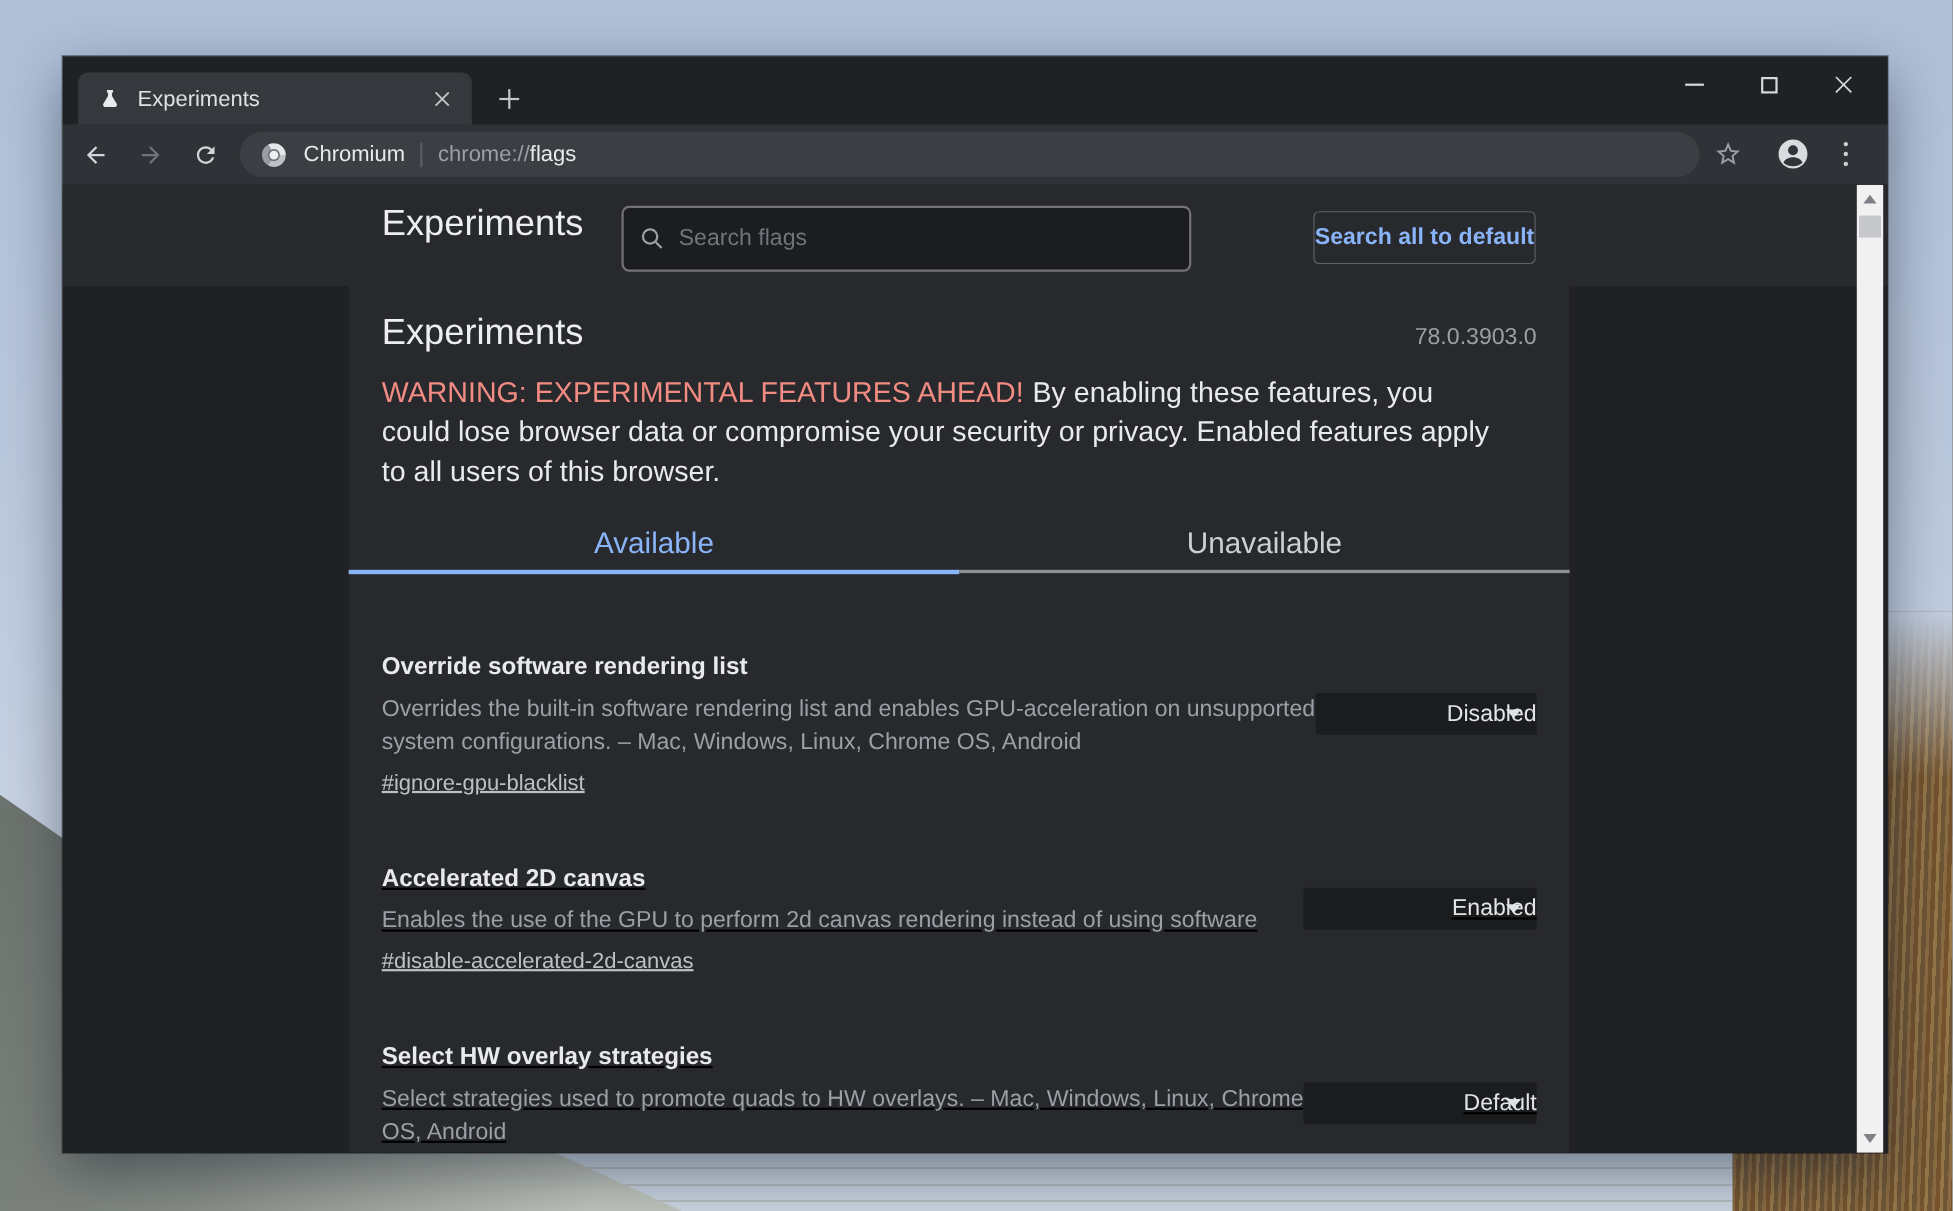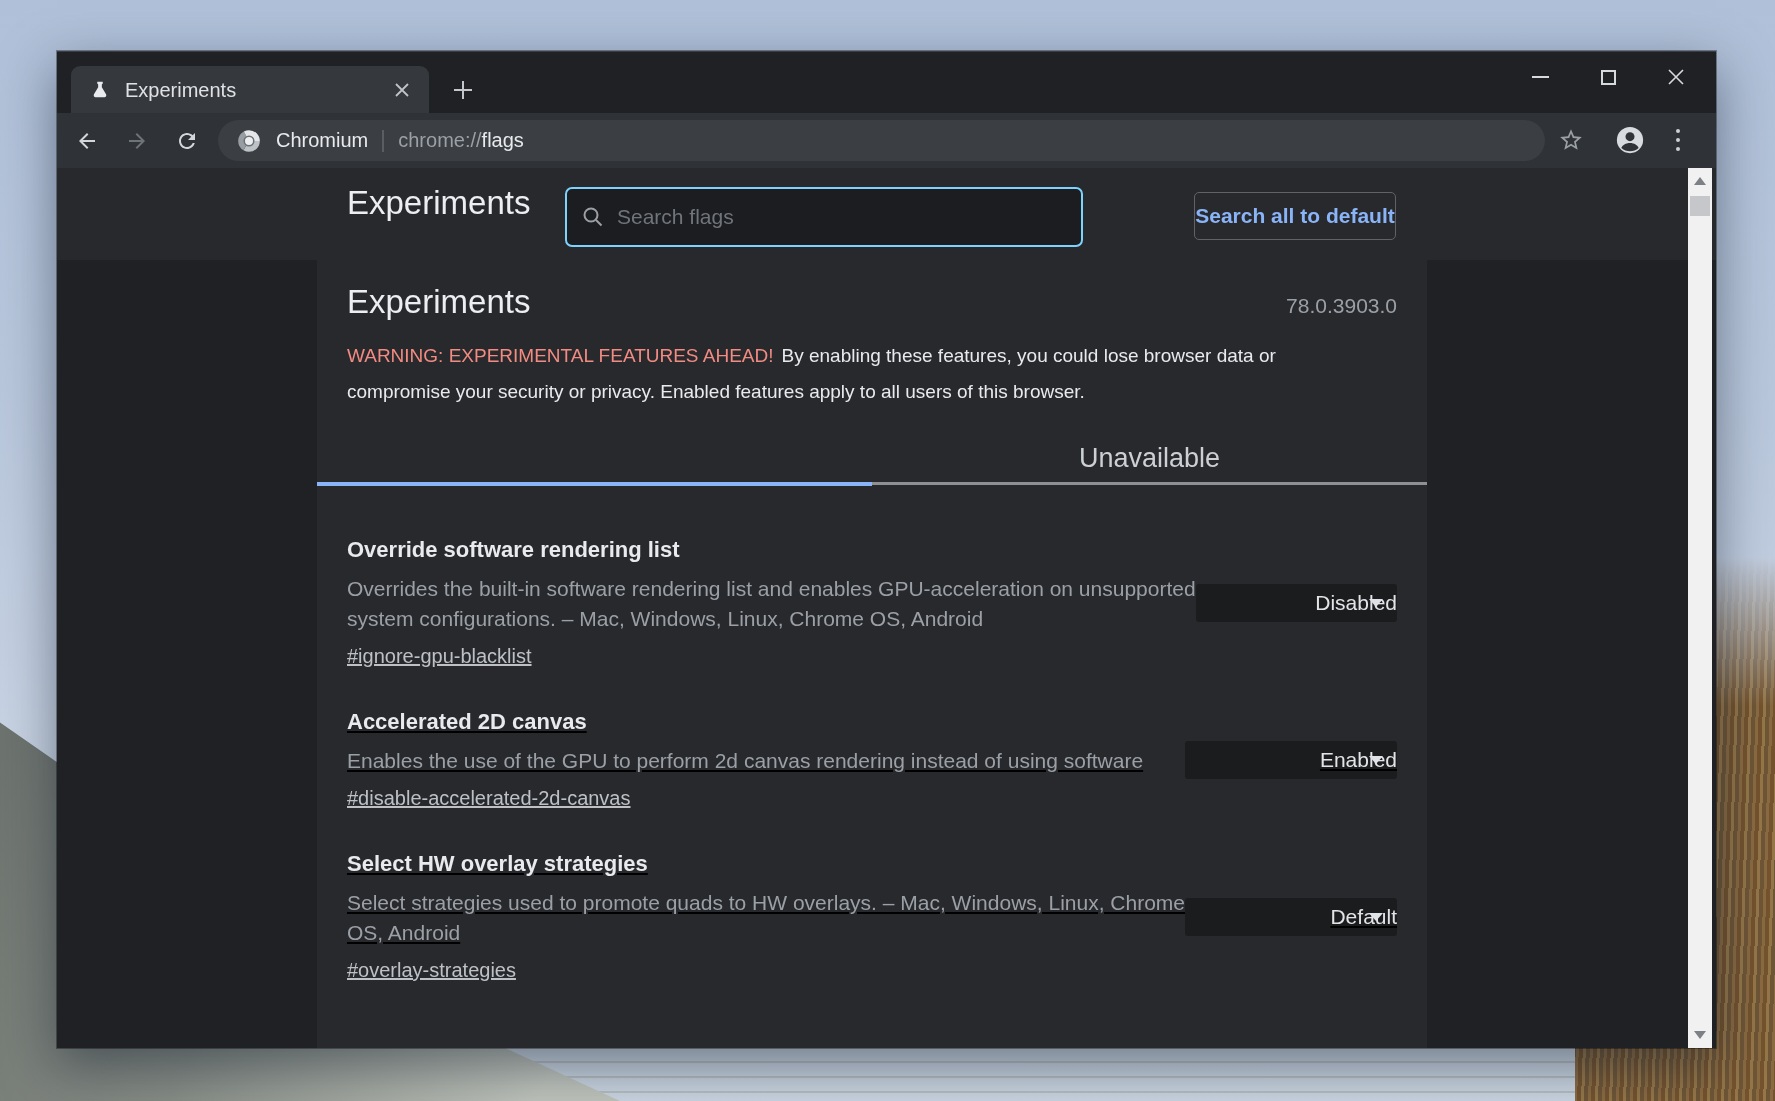--- a/index.html
+++ b/index.html
@@ -52,50 +52,50 @@
   .url-path { color:#e8eaed; font-size:20px; }
   .tb-right { position:absolute; top:7px; width:40px; height:40px; display:flex; align-items:center; justify-content:center; border-radius:50%; }
   .kebab { display:flex; flex-direction:column; gap:5px; }
   .kebab i { width:4px; height:4px; border-radius:50%; background:#cdd0d4; }
 
   
   .page { position:relative; width:100%; height:880px; background:#202124; overflow:hidden; }
   .page-header { position:relative; width:100%; height:92px; background:#28292d; }
   .ph-title { position:absolute; left:290px; top:16px; color:#eceef1; font-size:33px; font-weight:400; }
   .search-wrap { position:absolute; left:508px; top:19px; width:518px; height:60px; background:#1c1d20;
-    border:2px solid #7dd3fc; border-radius:7px; display:flex; align-items:center; padding:0 14px; }
+    border:2px solid #737373; border-radius:7px; display:flex; align-items:center; padding:0 14px; }
   .search-input { flex:1; background:transparent; border:none; outline:none; color:#e8eaed;
     font-size:21px; margin-left:12px; font-family:"Liberation Sans",sans-serif; }
   .search-input::placeholder { color:#70757c; }
   .reset-btn { position:absolute; left:1137px; top:24px; width:202px; height:48px; background:transparent;
     border:1px solid #5f6368; border-radius:5px; color:#8ab4f8; font-size:21px; font-weight:700;
     font-family:"Liberation Sans",sans-serif; cursor:pointer; }
 
   .page-body { position:relative; width:100%; height:788px; background:#202124; }
   .content-col { position:absolute; left:260px; top:0; width:1110px; height:788px; background:#28292d; padding:20px 30px 0 30px; }
 
   .h2-row { display:flex; justify-content:space-between; align-items:baseline; }
   .main-title { color:#eceef1; font-size:33px; font-weight:400; line-height:44px; }
   .version { color:#9aa0a6; font-size:21px; }
 
-  .warning { margin-top:14px; max-width:1010px; font-size:19px; line-height:36px; color:#e8eaed; }
+  .warning { margin-top:14px; max-width:1010px; font-size:26px; line-height:36px; color:#e8eaed; }
   .warn-strong { color:#f28b82; margin-right:8px; }
 
   .flags-tabs { position:relative; margin-top:24px; height:52px; }
   .ftab { position:absolute; top:0; width:555px; height:48px; display:flex; align-items:center; justify-content:center;
     font-size:27px; cursor:pointer; }
   .ftab-available { left:-30px; color:#8ab4f8; }
   .ftab-unavailable { left:525px; color:#ccd0d5; }
   .rule-blue { position:absolute; left:-30px; bottom:0; width:555px; height:4px; background:#8ab4f8; }
   .rule-gray { position:absolute; left:525px; bottom:1px; width:555px; height:3px; background:#8e9094; }
 
   .flag-row { display:flex; justify-content:space-between; margin-top:50px; }
   .flag-row + .flag-row { margin-top:38px;text-decoration:underline; }
   .flag-text { width:880px; }
-  .flag-title { color:#e8eaed; font-size:22px; font-weight:700; line-height:28px; margin-bottom:10px; }
+  .flag-title { color:#e8eaed; font-size:22px; font-weight:700; line-height:28px; margin-bottom:10px;margin-top:20px; }
   .flag-desc { color:#9aa0a6; font-size:21px; line-height:30px; white-space:nowrap; }
   .flag-link { display:inline-block; margin-top:8px; color:#bdc1c6; font-size:20px; line-height:28px;
     text-decoration:underline; cursor:pointer; }
   .flag-select { width:223px; height:38px; background:#1b1c1e; border-radius:3px; align-self:center;
     display:flex; align-items:center; justify-content:flex-end; position:relative; cursor:pointer; }
   .flag-select span { color:#e2e4e7; font-size:21px; }
   .caret { position:absolute; right:14px; top:15px; width:0; height:0;
     border-left:7px solid transparent; border-right:7px solid transparent; border-top:8px solid #dfe2e6; }
 
   
@@ -217,20 +217,21 @@
           <div class="h2-row">
             <div class="main-title">Experiments</div>
             <div class="version">78.0.3903.0</div>
           </div>
 
           <div class="warning">
             <span class="warn-strong">WARNING: EXPERIMENTAL FEATURES AHEAD!</span><span>By enabling these features, you could lose browser data or compromise your security or privacy. Enabled features apply to all users of this browser.</span>
           </div>
 
           <div class="flags-tabs">
+            <div class="ftab ftab-available">Available</div>
             <div class="ftab ftab-unavailable">Unavailable</div>
             <div class="rule-blue"></div>
             <div class="rule-gray"></div>
           </div>
 
           <div class="flag-row">
             <div class="flag-text">
               <div class="flag-title">Override software rendering list</div>
               <div class="flag-desc">Overrides the built-in software rendering list and enables GPU-acceleration on unsupported</div>
               <div class="flag-desc">system configurations. – Mac, Windows, Linux, Chrome OS, Android</div>

